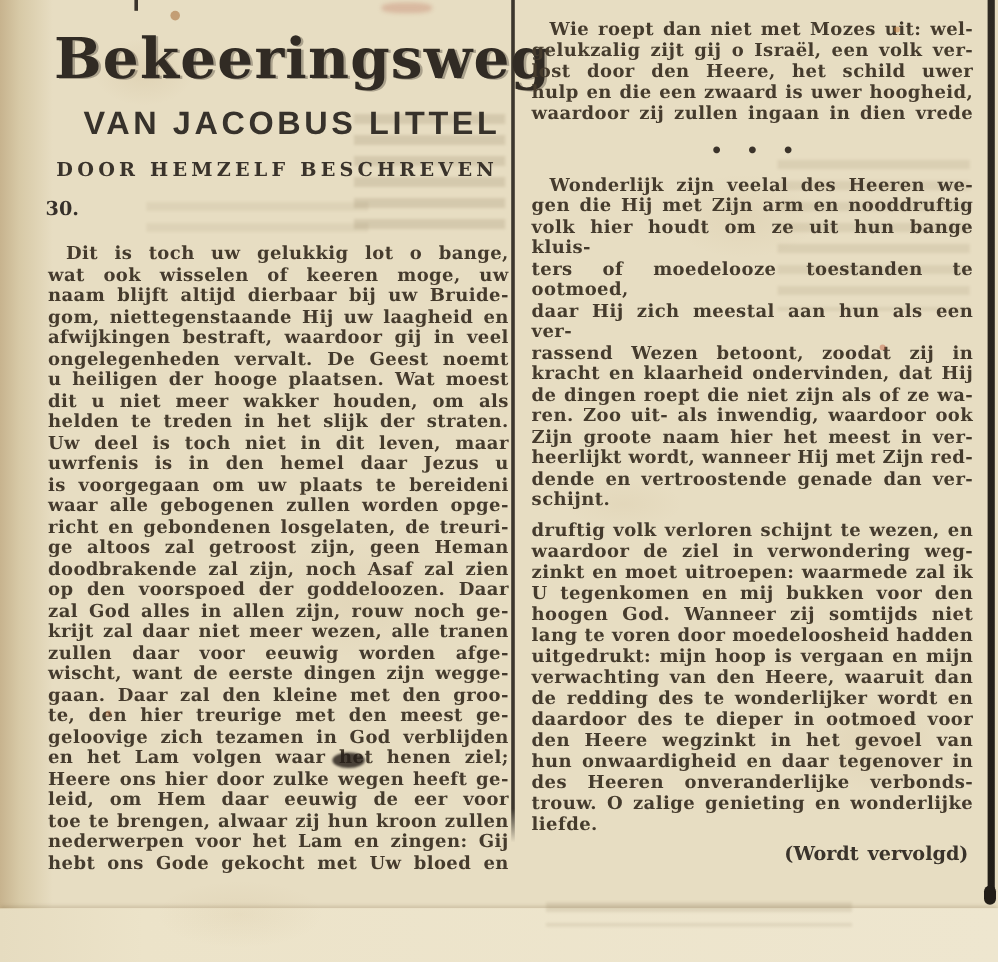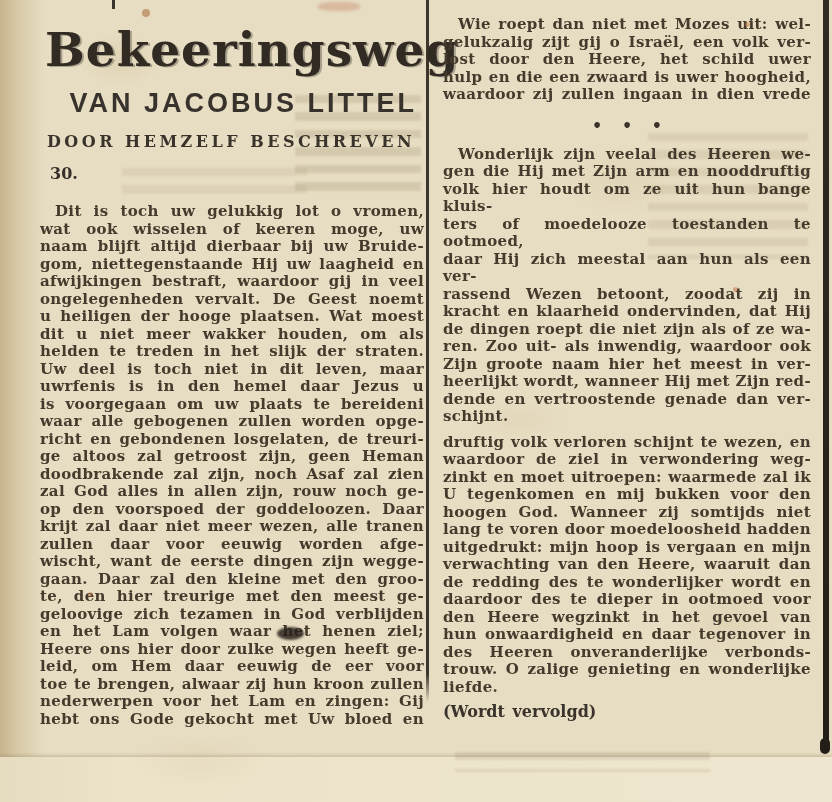--- a/index.html
+++ b/index.html
@@ -61,41 +61,41 @@
   .subtitle{
     position:absolute;left:45px;top:88px;width:372px;z-index:6;text-align:right;
     font-family:"Liberation Sans", sans-serif;
     font-size:27px;font-weight:700;color:#37322b;letter-spacing:3px;
   }
   .byline{
     position:absolute;left:45px;top:132px;width:372px;z-index:6;text-align:center;
     font-size:16px;font-weight:700;color:#3a332b;letter-spacing:3.5px;
   }
   .section-num{
-    position:absolute;left:50px;top:164px;z-index:6;
+    position:absolute;left:38px;top:164px;z-index:6;
     font-size:16px;font-weight:700;color:#36302a;
   }
   
   .col{position:absolute;z-index:6;color:#453b2d;}
   .col-left{left:40px;top:203px;width:384px;}
   .col-right{left:443px;top:16px;width:368px;}
   .para{margin:0;}
   .para.gap{margin-top:8px;}
   .line{
     font-size:15px;line-height:17.5px;font-weight:700;letter-spacing:.35px;
     text-align:justify;text-align-last:justify;text-justify:inter-word;
   }
   .line.indent{text-indent:15px;}
   .line.last-left{text-align-last:left;word-spacing:2px;}
   .sep-row{
     text-align:center;margin:12px 0 11px;font-size:16px;font-weight:700;
     color:#3b332a;letter-spacing:7px;text-indent:7px;
   }
   .footer-line{
-    font-size:16px;font-weight:700;color:#3a332b;
+    text-align:right;font-size:16px;font-weight:700;color:#3a332b;
     margin-top:6px;padding-right:4px;word-spacing:2px;
   }
   
   .ink-blob{
     position:absolute;left:277px;top:627px;width:27px;height:13px;z-index:7;
     background:rgba(38,31,24,.82);border-radius:50%;filter:blur(1px);
   }
   .stain{position:absolute;border-radius:50%;z-index:8;pointer-events:none;}
   .stain.s1{left:142px;top:9px;width:8px;height:8px;background:rgba(160,95,40,.5);filter:blur(.6px);}
   .stain.s2{left:745px;top:22px;width:5px;height:5px;background:rgba(200,120,50,.45);filter:blur(.5px);}
@@ -117,38 +117,38 @@
 <div class="right-rule"></div>
 <div class="edge-mark"></div>
 
 <div class="title">Bekeeringsweg</div>
 <div class="subtitle">VAN JACOBUS LITTEL</div>
 <div class="byline">DOOR HEMZELF BESCHREVEN</div>
 <div class="section-num">30.</div>
 
 <div class="col col-left" id="col-left">
     <div class="para">
-      <div class="line indent">Dit is toch uw gelukkig lot o vromen,</div>
+      <div class="line indent">Dit is toch uw gelukkig lot o bange,</div>
       <div class="line">wat ook wisselen of keeren moge, uw</div>
       <div class="line">naam blijft altijd dierbaar bij uw Bruide-</div>
       <div class="line">gom, niettegenstaande Hij uw laagheid en</div>
       <div class="line">afwijkingen bestraft, waardoor gij in veel</div>
       <div class="line">ongelegenheden vervalt. De Geest noemt</div>
       <div class="line">u heiligen der hooge plaatsen. Wat moest</div>
       <div class="line">dit u niet meer wakker houden, om als</div>
       <div class="line">helden te treden in het slijk der straten.</div>
       <div class="line">Uw deel is toch niet in dit leven, maar</div>
       <div class="line">uwrfenis is in den hemel daar Jezus u</div>
       <div class="line">is voorgegaan om uw plaats te bereideni</div>
       <div class="line">waar alle gebogenen zullen worden opge-</div>
       <div class="line">richt en gebondenen losgelaten, de treuri-</div>
       <div class="line">ge altoos zal getroost zijn, geen Heman</div>
       <div class="line">doodbrakende zal zijn, noch Asaf zal zien</div>
+      <div class="line">op den voorspoed der goddeloozen. Daar</div>
       <div class="line">zal God alles in allen zijn, rouw noch ge-</div>
-      <div class="line">op den voorspoed der goddeloozen. Daar</div>
       <div class="line">krijt zal daar niet meer wezen, alle tranen</div>
       <div class="line">zullen daar voor eeuwig worden afge-</div>
       <div class="line">wischt, want de eerste dingen zijn wegge-</div>
       <div class="line">gaan. Daar zal den kleine met den groo-</div>
       <div class="line">te, den hier treurige met den meest ge-</div>
       <div class="line">geloovige zich tezamen in God verblijden</div>
       <div class="line">en het Lam volgen waar het henen ziel;</div>
       <div class="line">Heere ons hier door zulke wegen heeft ge-</div>
       <div class="line">leid, om Hem daar eeuwig de eer voor</div>
       <div class="line">toe te brengen, alwaar zij hun kroon zullen</div>

